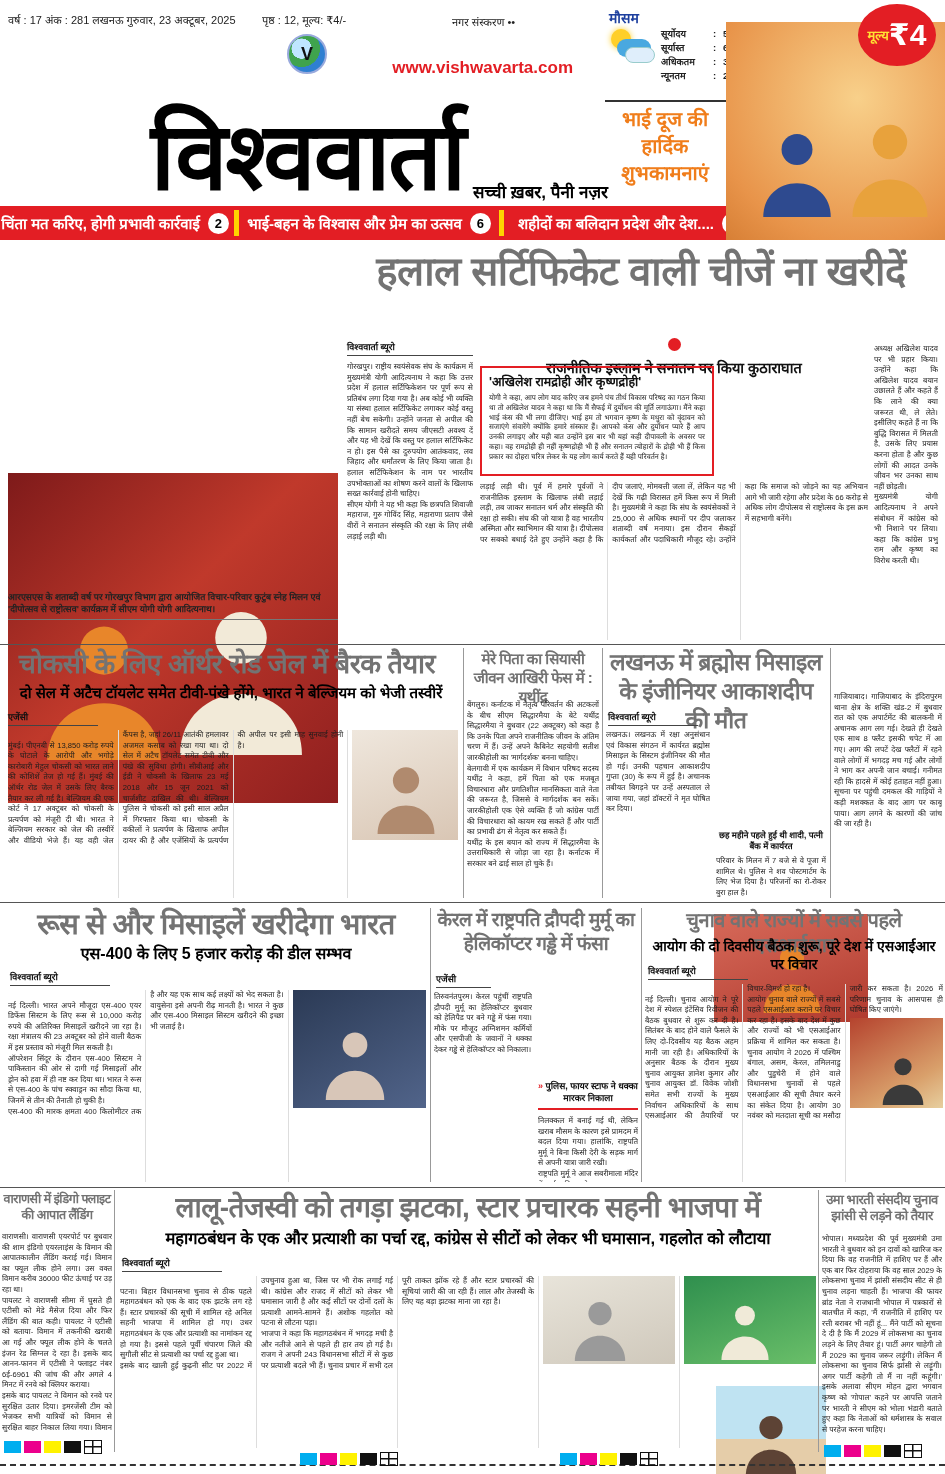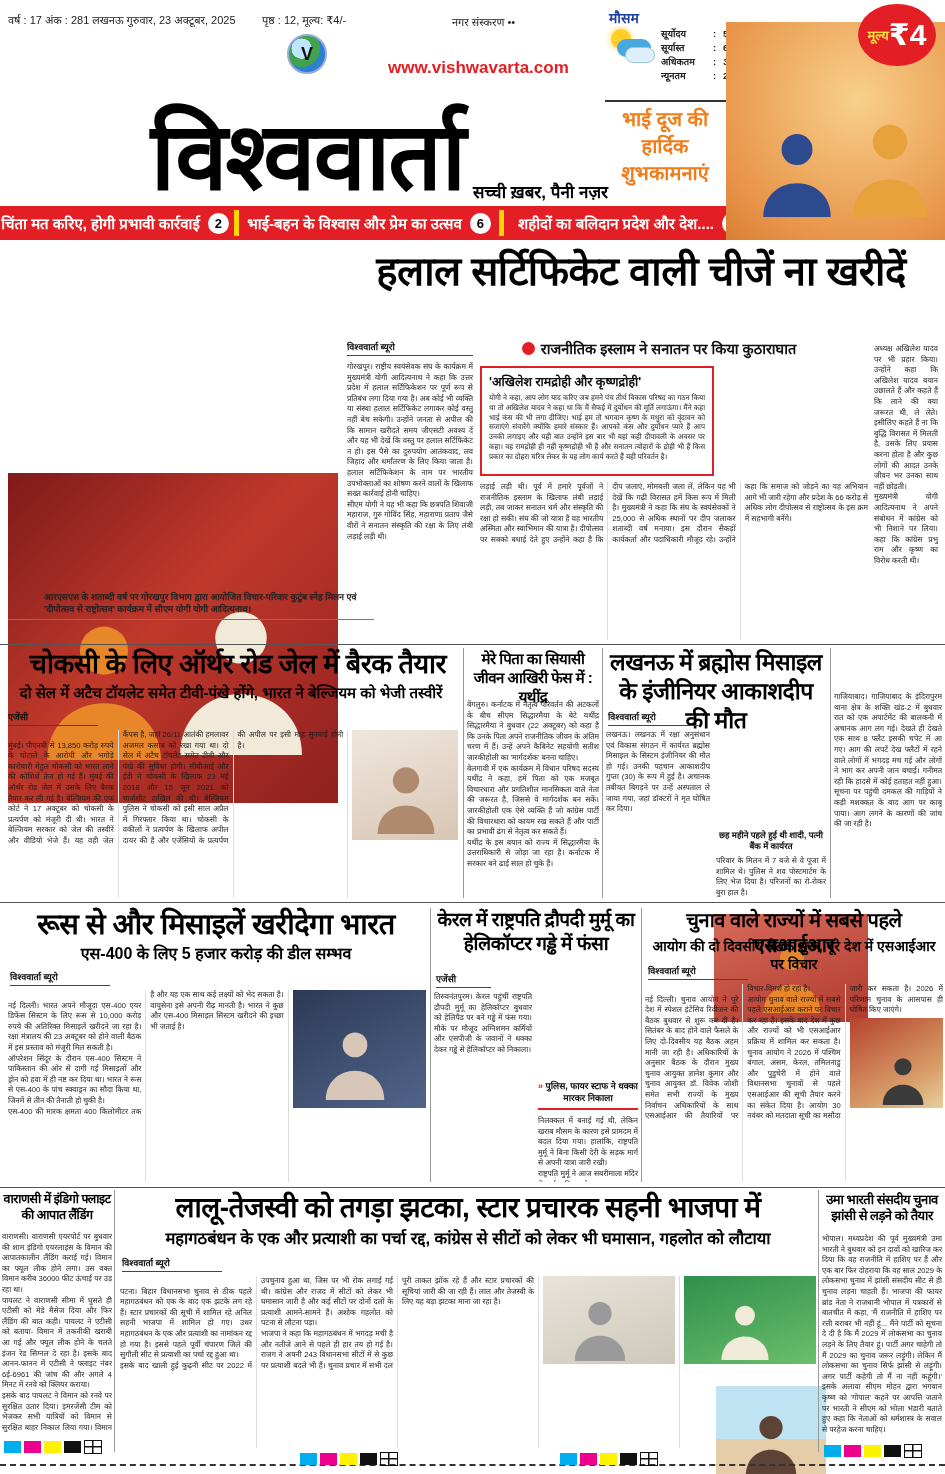--- a/index.html
+++ b/index.html
@@ -41,21 +41,21 @@
 
   
   .strip{background:var(--red,#e31e24);display:flex;align-items:center;height:34px;}
   .strip .seg{display:flex;align-items:center;justify-content:center;gap:8px;color:#fff;
               font-weight:700;font-size:15px;white-space:nowrap;}
   .strip .sep{width:5px;height:26px;background:var(--yellow,#ffd400);margin:0 4px;}
   .pgc{width:21px;height:21px;border-radius:50%;background:#fff;color:#000;font-size:13px;font-weight:700;
        display:flex;align-items:center;justify-content:center;}
 
   
-  .hl{font-weight:700;color:#000000;letter-spacing:-0.5px;line-height:1.25;}
+  .hl{font-weight:700;color:#737373;letter-spacing:-0.5px;line-height:1.25;}
   .sub{font-weight:700;color:#000;line-height:1.25;}
   .byline{font-weight:700;font-size:9px;border-bottom:1px solid #444;padding-bottom:2px;color:#111;}
   .body-txt{font-size:7.6px;line-height:10.6px;color:#1c1c1c;white-space:pre-line;}
   .cols{column-gap:9px;column-rule:1px solid #ddd;}
   .vrule{border-left:1px solid #999;}
   .hrule{border-top:1px solid #555;}
 
   .bullet-line{display:flex;align-items:center;justify-content:center;gap:6px;font-weight:700;font-size:14.5px;}
   .bullet-dot{width:13px;height:13px;border-radius:50%;background:var(--red,#e31e24);flex:0 0 auto;}
 
@@ -98,21 +98,21 @@
 
   <div class="abs topbar" style="left:0;top:10px;width:945px;height:22px;">
     <span class="abs" style="left:8px;top:2px;">वर्ष : 17 अंक : 281   लखनऊ   गुरुवार, 23 अक्टूबर, 2025</span>
     <span class="abs" style="left:262px;top:2px;">पृष्ठ : 12, मूल्य: ₹4/-</span>
     <span class="abs" style="left:452px;top:4px;">नगर संस्करण  ••</span>
   </div>
 
   <div class="abs globe" style="left:287px;top:34px;">
     <span>V</span>
   </div>
-  <div class="abs mast-url" style="left:388px;top:58px;width:185px;">www.vishwavarta.com</div>
+  <div class="abs mast-url" style="left:388px;top:58px;width:185px;text-align:right;">www.vishwavarta.com</div>
   <div class="abs mast-title ctr" style="left:0;top:58px;width:615px;margin-top:40px;">विश्ववार्ता</div>
   <div class="abs mast-tagline" style="left:420px;top:180px;width:188px;text-align:right;">सच्ची ख़बर, पैनी नज़र</div>
 
   <div class="abs weather" style="left:605px;top:6px;width:168px;height:90px;">
     <div class="weather-title">मौसम</div>
     <div style="display:flex;gap:6px;">
       <div class="wicon">
         <div class="wsun"></div>
           <div class="wcloud"></div>
           <div class="wcloud2"></div>
@@ -180,49 +180,49 @@
   <div class="abs photo ph-lead" style="left:8px;top:255px;width:330px;height:330px;">
     <svg style="left:8%;" width="140" height="230" viewBox="0 0 64 64" fill="#e8862a">
         <circle cx="32" cy="14" r="11"></circle>
         <path d="M6 64c0-16 12-26 26-26s26 10 26 26z"></path>
       </svg>
     <svg style="left:48%;" width="150" height="250" viewBox="0 0 64 64" fill="#f2ead8">
         <circle cx="32" cy="14" r="11"></circle>
         <path d="M6 64c0-16 12-26 26-26s26 10 26 26z"></path>
       </svg>
   </div>
-  <div class="abs caption" style="left:8px;top:589px;width:330px;padding-left:36px;">आरएसएस के शताब्दी वर्ष पर गोरखपुर विभाग द्वारा आयोजित विचार-परिवार कुटुंब स्नेह मिलन एवं 'दीपोत्सव से राष्ट्रोत्सव' कार्यक्रम में सीएम योगी योगी आदित्यनाथ।</div>
+  <div class="abs caption" style="left:8px;top:589px;width:330px;">आरएसएस के शताब्दी वर्ष पर गोरखपुर विभाग द्वारा आयोजित विचार-परिवार कुटुंब स्नेह मिलन एवं 'दीपोत्सव से राष्ट्रोत्सव' कार्यक्रम में सीएम योगी योगी आदित्यनाथ।</div>
 
   <div class="abs hl ctr" style="left:343px;top:246px;width:596px;font-size:40px;">हलाल सर्टिफिकेट वाली चीजें ना खरीदें</div>
 
   <div class="abs byline" style="left:347px;top:340px;width:126px;">विश्ववार्ता ब्यूरो</div>
   <div class="abs body-txt jst" style="left:347px;top:362px;width:126px;height:280px;overflow:hidden;">गोरखपुर। राष्ट्रीय स्वयंसेवक संघ के कार्यक्रम में मुख्यमंत्री योगी आदित्यनाथ ने कहा कि उत्तर प्रदेश में हलाल सर्टिफिकेशन पर पूर्ण रूप से प्रतिबंध लगा दिया गया है। अब कोई भी व्यक्ति या संस्था हलाल सर्टिफिकेट लगाकर कोई वस्तु नहीं बेच सकेगी। उन्होंने जनता से अपील की कि सामान खरीदते समय जीएसटी अवश्य दें और यह भी देखें कि वस्तु पर हलाल सर्टिफिकेट न हो। इस पैसे का दुरुपयोग आतंकवाद, लव जिहाद और धर्मांतरण के लिए किया जाता है। हलाल सर्टिफिकेशन के नाम पर भारतीय उपभोक्ताओं का शोषण करने वालों के खिलाफ सख्त कार्रवाई होनी चाहिए।
 सीएम योगी ने यह भी कहा कि छत्रपति शिवाजी महाराज, गुरु गोविंद सिंह, महाराणा प्रताप जैसे वीरों ने सनातन संस्कृति की रक्षा के लिए लंबी लड़ाई लड़ी थी।</div>
 
-  <div class="abs bullet-line" style="left:465px;top:338px;width:388px;">
+  <div class="abs bullet-line" style="left:480px;top:338px;width:388px;flex-direction:column;">
     <span class="bullet-dot"></span>
     <span>राजनीतिक इस्लाम ने सनातन पर किया कुठाराघात</span>
   </div>
   <div class="abs lead-box" style="left:480px;top:366px;width:216px;height:96px;overflow:hidden;">
     <div class="bt">'अखिलेश रामद्रोही और कृष्णद्रोही'</div>
     <div class="bx">योगी ने कहा, आप लोग याद करिए जब हमने पंच तीर्थ विकास परिषद का गठन किया था तो अखिलेश यादव ने कहा था कि मैं सैफई में दुर्योधन की मूर्ति लगाऊंगा। मैंने कहा भाई कंस की भी लगा दीजिए। भाई हम तो भगवान कृष्ण के मथुरा को वृंदावन को सजाएंगे संवारेंगे क्योंकि हमारे संस्कार हैं। आपको कंस और दुर्योधन प्यारे हैं आप उनकी लगाइए और यही बात उन्होंने इस बार भी यहां कही दीपावली के अवसर पर कहा। वह रामद्रोही ही नहीं कृष्णद्रोही भी हैं और सनातन त्योहारों के द्रोही भी हैं किस प्रकार का दोहरा चरित्र लेकर के यह लोग कार्य करते हैं यही परिवर्तन है।</div>
   </div>
   <div class="abs photo ph-yogi" style="left:714px;top:366px;width:154px;height:108px;">
     <svg style="left:28%;" width="70" height="92" viewBox="0 0 64 64" fill="#e8862a">
         <circle cx="32" cy="14" r="11"></circle>
         <path d="M6 64c0-16 12-26 26-26s26 10 26 26z"></path>
       </svg>
   </div>
   <div class="abs body-txt jst" style="left:874px;top:344px;width:64px;height:298px;overflow:hidden;">अध्यक्ष अखिलेश यादव पर भी प्रहार किया। उन्होंने कहा कि अखिलेश यादव बयान उछालते हैं और कहते हैं कि लाने की क्या जरूरत थी, ले लेते। इसीलिए कहते हैं ना कि बुद्धि विरासत में मिलती है, उसके लिए प्रयास करना होता है और कुछ लोगों की आदत उनके जीवन भर उनका साथ नहीं छोड़ती।
 मुख्यमंत्री योगी आदित्यनाथ ने अपने संबोधन में कांग्रेस को भी निशाने पर लिया। कहा कि कांग्रेस प्रभु राम और कृष्ण का विरोध करती थी।</div>
   <div class="abs body-txt jst cols" style="left:480px;top:482px;width:388px;height:158px;overflow:hidden;column-count:3;">लड़ाई लड़ी थी। पूर्व में हमारे पूर्वजों ने राजनीतिक इस्लाम के खिलाफ लंबी लड़ाई लड़ी, तब जाकर सनातन धर्म और संस्कृति की रक्षा हो सकी। संघ की जो यात्रा है वह भारतीय अस्मिता और स्वाभिमान की यात्रा है। दीपोत्सव पर सबको बधाई देते हुए उन्होंने कहा है कि दीप जलाएं, मोमबत्ती जला लें, लेकिन यह भी देखें कि गढ़ी विरासत हमें किस रूप में मिली है। मुख्यमंत्री ने कहा कि संघ के स्वयंसेवकों ने 25,000 से अधिक स्थानों पर दीप जलाकर शताब्दी वर्ष मनाया। इस दौरान सैकड़ों कार्यकर्ता और पदाधिकारी मौजूद रहे। उन्होंने कहा कि समाज को जोड़ने का यह अभियान आगे भी जारी रहेगा और प्रदेश के 66 करोड़ से अधिक लोग दीपोत्सव से राष्ट्रोत्सव के इस क्रम में सहभागी बनेंगे।</div>
 
   <div class="abs hrule" style="left:0;top:644px;width:945px;"></div>
 
-  <div class="abs hl ctr" style="left:11px;top:648px;width:454px;font-size:27px;">चोकसी के लिए ऑर्थर रोड जेल में बैरक तैयार</div>
+  <div class="abs hl ctr" style="left:0;top:648px;width:454px;font-size:27px;">चोकसी के लिए ऑर्थर रोड जेल में बैरक तैयार</div>
   <div class="abs sub ctr" style="left:4px;top:684px;width:454px;font-size:15px;">दो सेल में अटैच टॉयलेट समेत टीवी-पंखे होंगे, भारत ने बेल्जियम को भेजी तस्वीरें</div>
   <div class="abs byline" style="left:8px;top:710px;width:90px;">एजेंसी</div>
   <div class="abs" style="left:8px;top:730px;width:450px;height:168px;overflow:hidden;">
     <div class="body-txt jst cols" style="column-count:4;height:168px;">
       <span>मुंबई। पीएनबी से 13,850 करोड़ रुपये के घोटाले के आरोपी और भगोड़े कारोबारी मेहुल चोकसी को भारत लाने की कोशिशें तेज हो गई हैं। मुंबई की ऑर्थर रोड जेल में उसके लिए बैरक तैयार कर ली गई है। बेल्जियम की एक कोर्ट ने 17 अक्टूबर को चोकसी के प्रत्यर्पण को मंजूरी दी थी। भारत ने बेल्जियम सरकार को जेल की तस्वीरें और वीडियो भेजे हैं। यह वही जेल कैंपस है, जहां 26/11 आतंकी हमलावर अजमल कसाब को रखा गया था। दो सेल में अटैच टॉयलेट समेत टीवी और पंखे की सुविधा होगी। सीबीआई और ईडी ने चोकसी के खिलाफ 23 मई 2018 और 15 जून 2021 को चार्जशीट दाखिल की थी। बेल्जियम पुलिस ने चोकसी को इसी साल अप्रैल में गिरफ्तार किया था। चोकसी के वकीलों ने प्रत्यर्पण के खिलाफ अपील दायर की है और एजेंसियों के प्रत्यर्पण की अपील पर इसी माह सुनवाई होनी है।</span>
       <span class="photo ph-choksi inflow" style="height:110px;">
         <svg style="left:18%;" width="70" height="86" viewBox="0 0 64 64" fill="#b08a6e">
             <circle cx="32" cy="15" r="12"></circle>
             <path d="M6 64c0-16 12-26 26-26s26 10 26 26z"></path>
           </svg>

